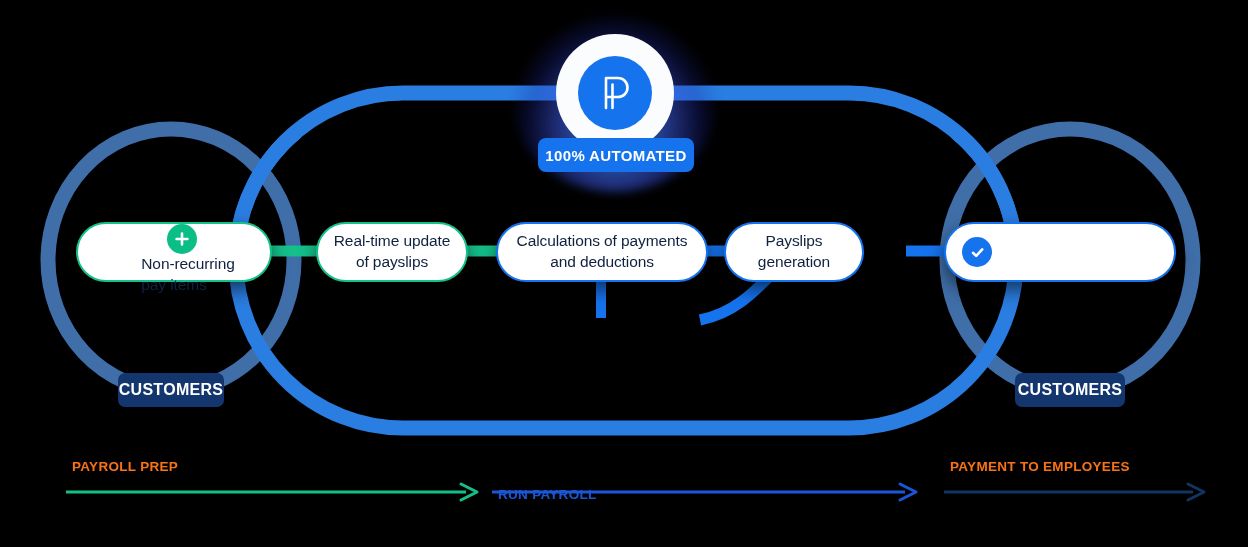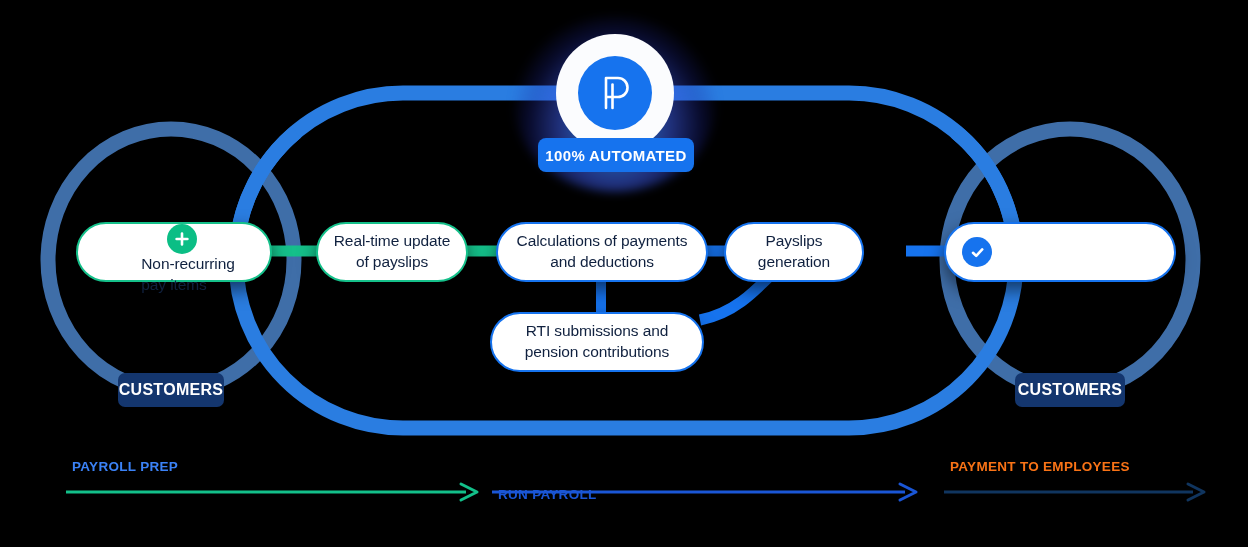--- a/index.html
+++ b/index.html
@@ -179,39 +179,35 @@
   <div class="pill blue center-text" style="left:496px; top:222px; width:212px; height:60px;">
     <span class="ptext">Calculations of payments
 and deductions</span>
   </div>
 
   <div class="pill green center-text" style="left:316px; top:222px; width:152px; height:60px;">
     <span class="ptext">Real-time update
 of payslips</span>
   </div>
 
-  <div class="pill blue center-text" style="left:490px; top:312px; width:214px; height:60px;">
-    <span class="ptext">RTI submissions and
-pension contributions</span>
-  </div>
 
   <div class="pill blue center-text" style="left:724px; top:222px; width:140px; height:60px;">
     <span class="ptext">Payslips
 generation</span>
   </div>
 
   <div class="pill blue icon-left" style="left:944px; top:222px; width:232px; height:60px;">
     <span class="circ-icon blue">
       <svg width="17" height="17" viewBox="0 0 17 17">
         <path d="M4 8.8 L7.2 11.9 L13.2 5.4" fill="none" stroke="#ffffff" stroke-width="2.6" stroke-linecap="round" stroke-linejoin="round"></path>
       </svg>
     </span>
   </div>
 
-  <div class="legend-label" style="left:72px; top:459px; color:#3b82f6;">PAYROLL PREP</div>
+  <div class="legend-label" style="left:72px; top:459px; color:#f97316;">PAYROLL PREP</div>
   <div class="legend-label" style="left:498px; top:459px; color:#1a56d6;margin-top:28px;">RUN PAYROLL</div>
   <div class="legend-label" style="left:950px; top:459px; color:#f97316;">PAYMENT TO EMPLOYEES</div>
 
   <svg class="layer" viewBox="0 0 1248 547">
 
     <g>
       <line x1="66" y1="492" x2="466" y2="492" stroke="#13c08a" stroke-width="3"></line>
       <path d="M461 484 L477 492 L461 500" fill="none" stroke="#13c08a" stroke-width="3" stroke-linecap="round" stroke-linejoin="round"></path>
     </g>
 

